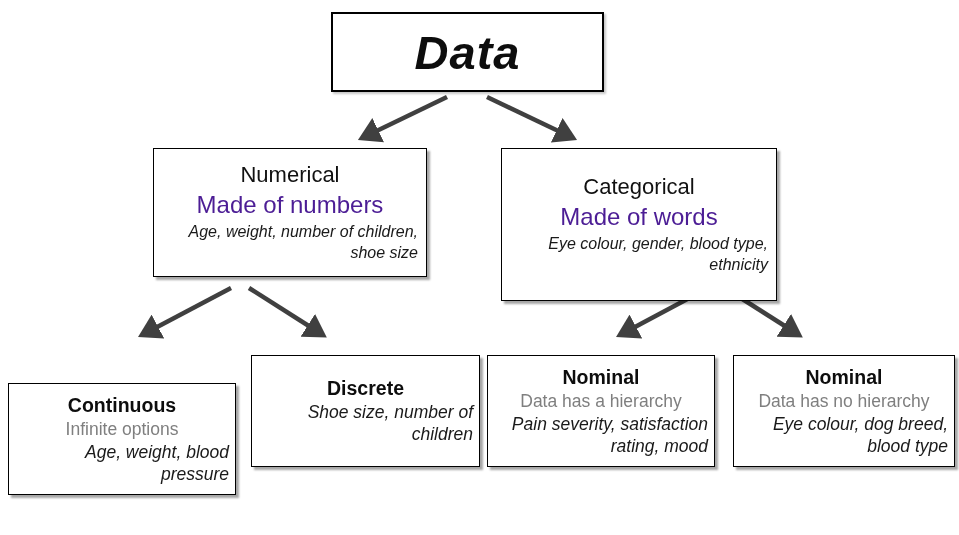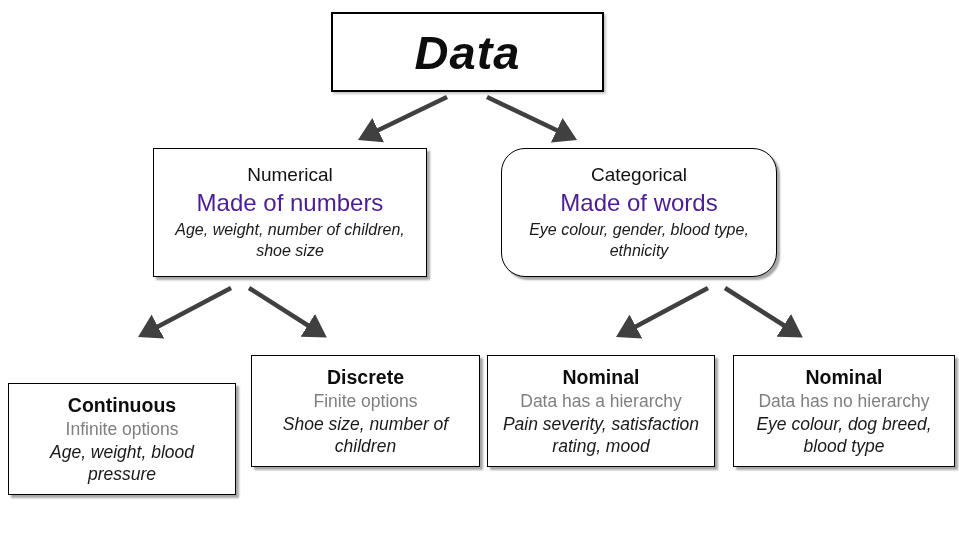--- a/index.html
+++ b/index.html
@@ -12,39 +12,39 @@
   }
   .box{
     position:absolute;
     background:#ffffff;
     border:1.6px solid #000;
     box-shadow:3px 3px 2px rgba(0,0,0,0.35);
     display:flex;
     flex-direction:column;
     align-items:center;
     justify-content:center;
-    text-align:center;
+    text-align:right;
     box-sizing:border-box;
   }
   #root-box{
     left:331px;top:12px;width:273px;height:80px;
     border-width:2px;
     box-shadow:2px 2px 2px rgba(0,0,0,0.22);
   }
   .root-title{
     font-size:47px;
     font-style:italic;
     font-weight:600;
     color:#0d0d0d;
     line-height:1;
     letter-spacing:1px;
   }
   #numerical-box{left:153px;top:148px;width:274px;height:129px;}
-  #categorical-box{left:501px;top:148px;width:276px;height:129px;border-radius:24px;}
-  .l2-title{font-size:19px;color:#111;line-height:1.25;}
+  #categorical-box{left:501px;top:148px;width:276px;height:153px;}
+  .l2-title{font-size:22px;color:#111;line-height:1.25;}
   .l2-subtitle{font-size:24px;color:#4c1d95;line-height:1.2;margin-top:2px;}
   .l2-examples{font-size:16px;font-style:italic;color:#1a1a1a;line-height:1.3;margin-top:3px;padding:0 8px;}
   #continuous-box{left:8px;top:355px;width:228px;height:112px;margin-top:28px;}
   #discrete-box{left:251px;top:355px;width:229px;height:112px;}
   #ordinal-box{left:487px;top:355px;width:228px;height:112px;}
   #nominal-box{left:733px;top:355px;width:222px;height:112px;}
   .l3-title{font-size:19.5px;font-weight:bold;color:#0d0d0d;line-height:1.3;}
   .l3-subtitle{font-size:17.5px;color:#7F7F7F;line-height:1.25;margin-top:1px;}
   .l3-examples{font-size:17.5px;font-style:italic;color:#1a1a1a;line-height:1.25;margin-top:1px;padding:0 6px;}
   #arrows{position:absolute;left:0;top:0;width:959px;height:535px;pointer-events:none;}
@@ -87,21 +87,20 @@
   </div>
 
   <div class="box" id="continuous-box">
     <div class="l3-title">Continuous</div>
     <div class="l3-subtitle">Infinite options</div>
     <div class="l3-examples">Age, weight, blood pressure</div>
   </div>
 
   <div class="box" id="discrete-box">
     <div class="l3-title">Discrete</div>
-    <div class="l3-subtitle">Finite options</div>
     <div class="l3-examples">Shoe size, number of children</div>
   </div>
 
   <div class="box" id="ordinal-box">
     <div class="l3-title">Nominal</div>
     <div class="l3-subtitle">Data has a hierarchy</div>
     <div class="l3-examples">Pain severity, satisfaction rating, mood</div>
   </div>
 
   <div class="box" id="nominal-box">

